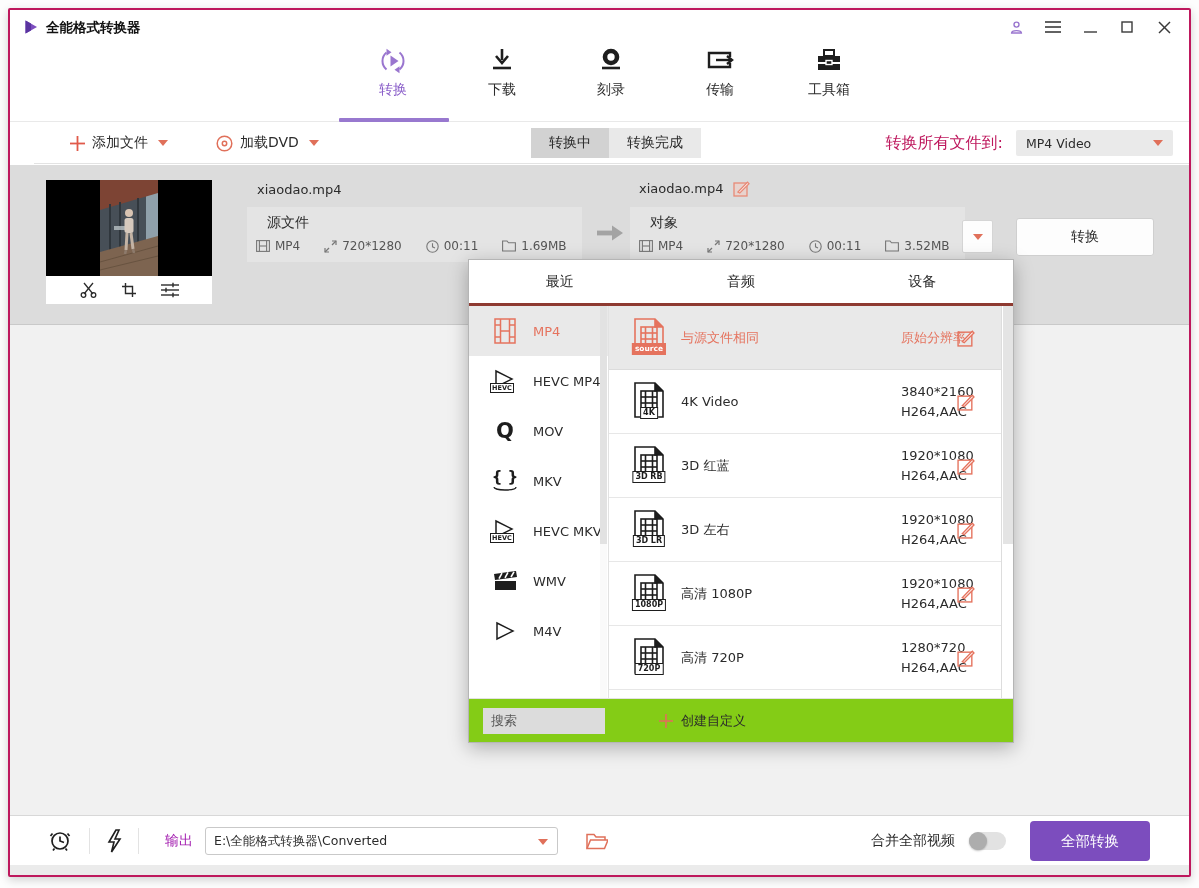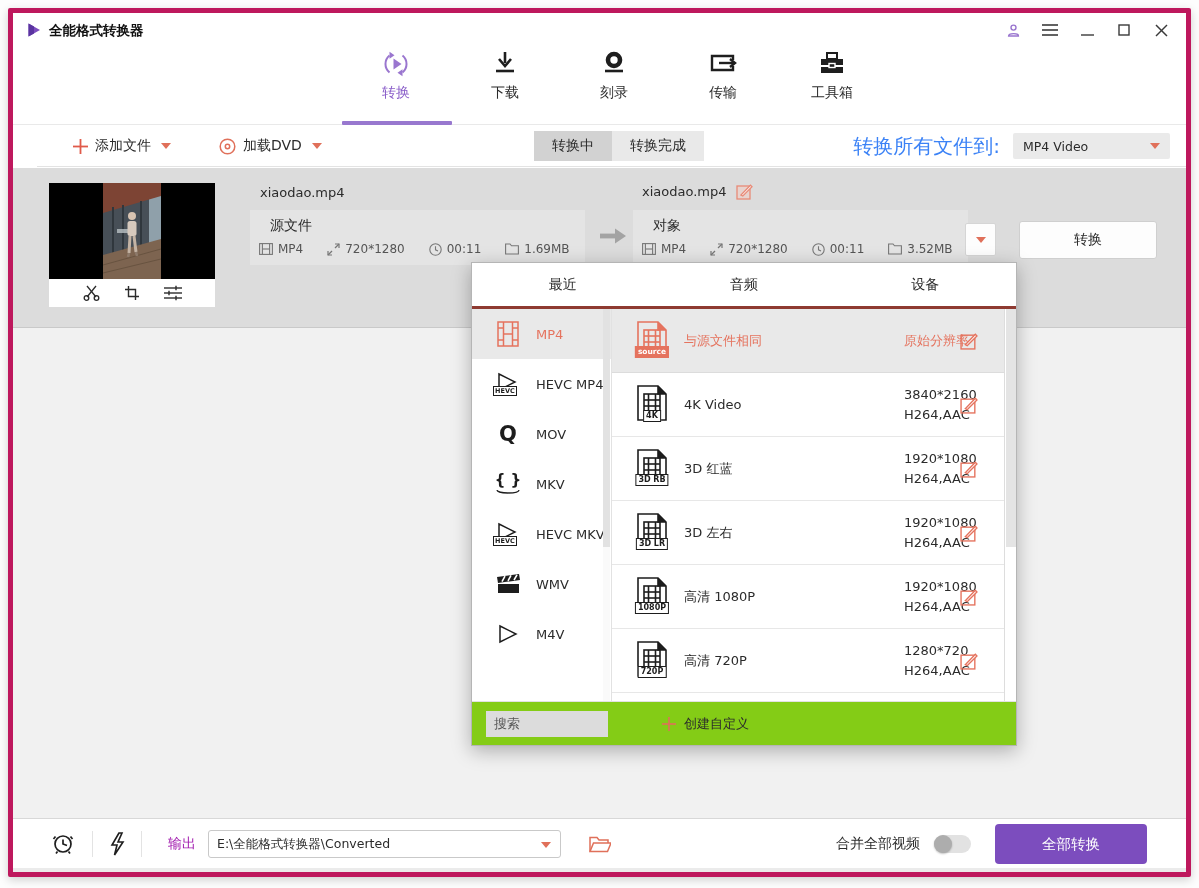--- a/index.html
+++ b/index.html
@@ -1,18 +1,18 @@
 <!DOCTYPE html>
 <html><head>
 <meta charset="utf-8">
 <style>
   * { margin:0; padding:0; box-sizing:border-box; }
   html,body { width:1199px; height:888px; background:#fdfdfd; font-family:"DejaVu Sans","Liberation Sans",sans-serif; }
   .window { position:absolute; left:8px; top:8px; width:1183px; height:869px; background:#fff;
-            border:5px solid #be185d; border-radius:2px; box-shadow:0 3px 10px rgba(0,0,0,.18); overflow:hidden; }
+            border:2px solid #be185d; border-radius:2px; box-shadow:0 3px 10px rgba(0,0,0,.18); overflow:hidden; }
 
   
   .titlebar { position:absolute; left:0; top:0; width:100%; height:34px; }
   .logo { position:absolute; left:13px; top:9px; width:16px; height:16px; }
   .app-title { position:absolute; left:36px; top:9px; font-size:13.5px; font-weight:bold; color:#111; }
   .winctl { position:absolute; right:16px; top:8px; display:flex; align-items:center; gap:19px; }
   .winctl .ctl { width:18px; height:18px; display:flex; align-items:center; justify-content:center; cursor:default; }
 
   
   .navbar { position:absolute; left:344px; top:35px; display:flex; gap:31px; }
@@ -24,21 +24,21 @@
   .nav-underline { position:absolute; left:329px; top:108px; width:110px; height:4px; background:#9878cf; border-radius:1px; }
 
   
   .toolbar { position:absolute; left:0; top:112px; width:100%; height:42px; background:#fff; border-bottom:1px solid #e3e3e3;margin-left:24px; }
   .tb-group { position:absolute; top:0; height:42px; display:flex; align-items:center; gap:7px; font-size:14px; color:#2b2b2b; cursor:default; }
   .g-add { left:36px; } .g-dvd { left:182px; }
   .caret { width:0; height:0; border-left:5px solid transparent; border-right:5px solid transparent; border-top:6px solid #e0705a; margin-left:3px; }
   .seg { position:absolute; left:497px; top:6px; display:flex; }
   .seg-tab { height:30px; padding:0 18px; display:flex; align-items:center; font-size:14px; color:#2b2b2b; background:#e9e9e9; cursor:default; }
   .seg-tab.active { background:#d2d2d2; }
-  .convert-to { position:absolute; right:210px; top:0; height:42px; display:flex; align-items:center; font-size:20px; color:#3b82f6; }
+  .convert-to { position:absolute; right:210px; top:0; height:42px; display:flex; align-items:center; font-size:16px; color:#be185d; }
   .fmt-dd { position:absolute; right:40px; top:8px; width:157px; height:26px; background:#eaeaea; border-radius:2px;
             display:flex; align-items:center; padding:0 10px; font-size:12.5px; color:#2b2b2b; cursor:default; }
   .fmt-dd .caret { margin-left:auto; }
 
   
   .content { position:absolute; left:0; top:155px; width:100%; height:650px; background:#f1f1f1; }
   .filerow { position:absolute; left:0; top:0; width:100%; height:160px; background:#dcdcdc; border-bottom:1px solid #c9c9c9; }
   .thumb { position:absolute; left:36px; top:15px; width:166px; height:124px; }
   .thumb-video { width:166px; height:96px; background:#000; display:flex; justify-content:center; }
   .thumb-bar { width:166px; height:28px; background:#fff; display:flex; align-items:center; justify-content:center; gap:24px; }
@@ -101,21 +101,21 @@
   .bb-inner { position:absolute; left:0; top:0; width:100%; height:50px; display:flex; align-items:center; }
   .vdiv { width:1px; height:26px; background:#e3e3e3; }
   .out-label { font-size:14px; color:#a21caf; }
   .pathbox { position:relative; width:353px; height:28px; border:1px solid #c9c9c9; border-radius:3px; background:#fff; }
   .pathbox input { width:100%; height:100%; border:none; outline:none; padding:0 26px 0 8px; font-size:12.5px; color:#2b2b2b;
             background:transparent; font-family:"DejaVu Sans","Liberation Sans",sans-serif; }
   .pathbox .caret { position:absolute; right:9px; top:11px; }
   .merge-label { font-size:14px; color:#2b2b2b; }
   .toggle { position:relative; width:37px; height:18px; background:#e2e2e2; border-radius:9px; cursor:default; }
   .toggle .knob { position:absolute; left:0; top:0; width:18px; height:18px; border-radius:50%; background:#adadad; box-shadow:0 1px 2px rgba(0,0,0,.25); }
-  .convert-all { width:152px; height:40px; background:#7c4dbe; border-radius:4px; color:#fff; font-size:14.5px;
+  .convert-all { width:120px; height:40px; background:#7c4dbe; border-radius:4px; color:#fff; font-size:14.5px;
                  display:flex; align-items:center; justify-content:center; cursor:default; }
   .footer-strip { position:absolute; left:0; top:855px; width:100%; height:14px; background:#ebebeb; }
 
   svg { display:block; }
 </style>
 </head>
 <body>
 
 <div class="window">
 

